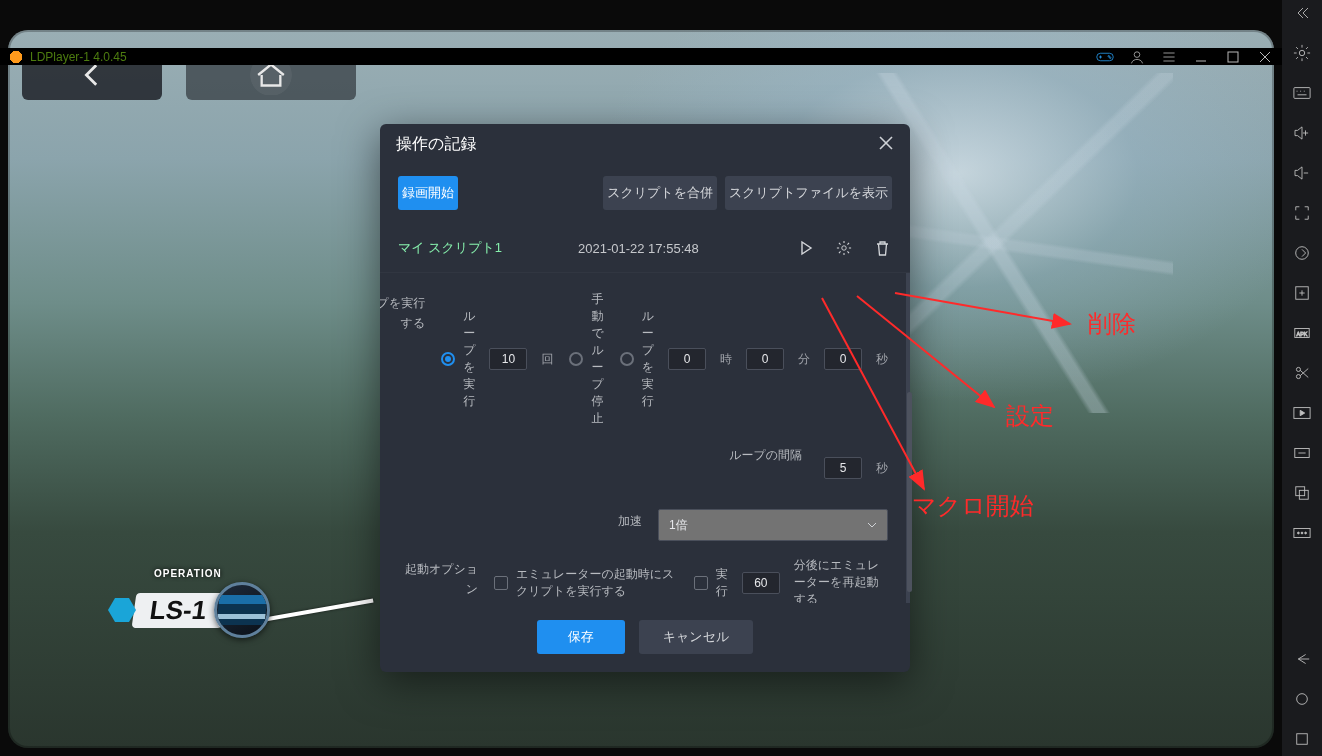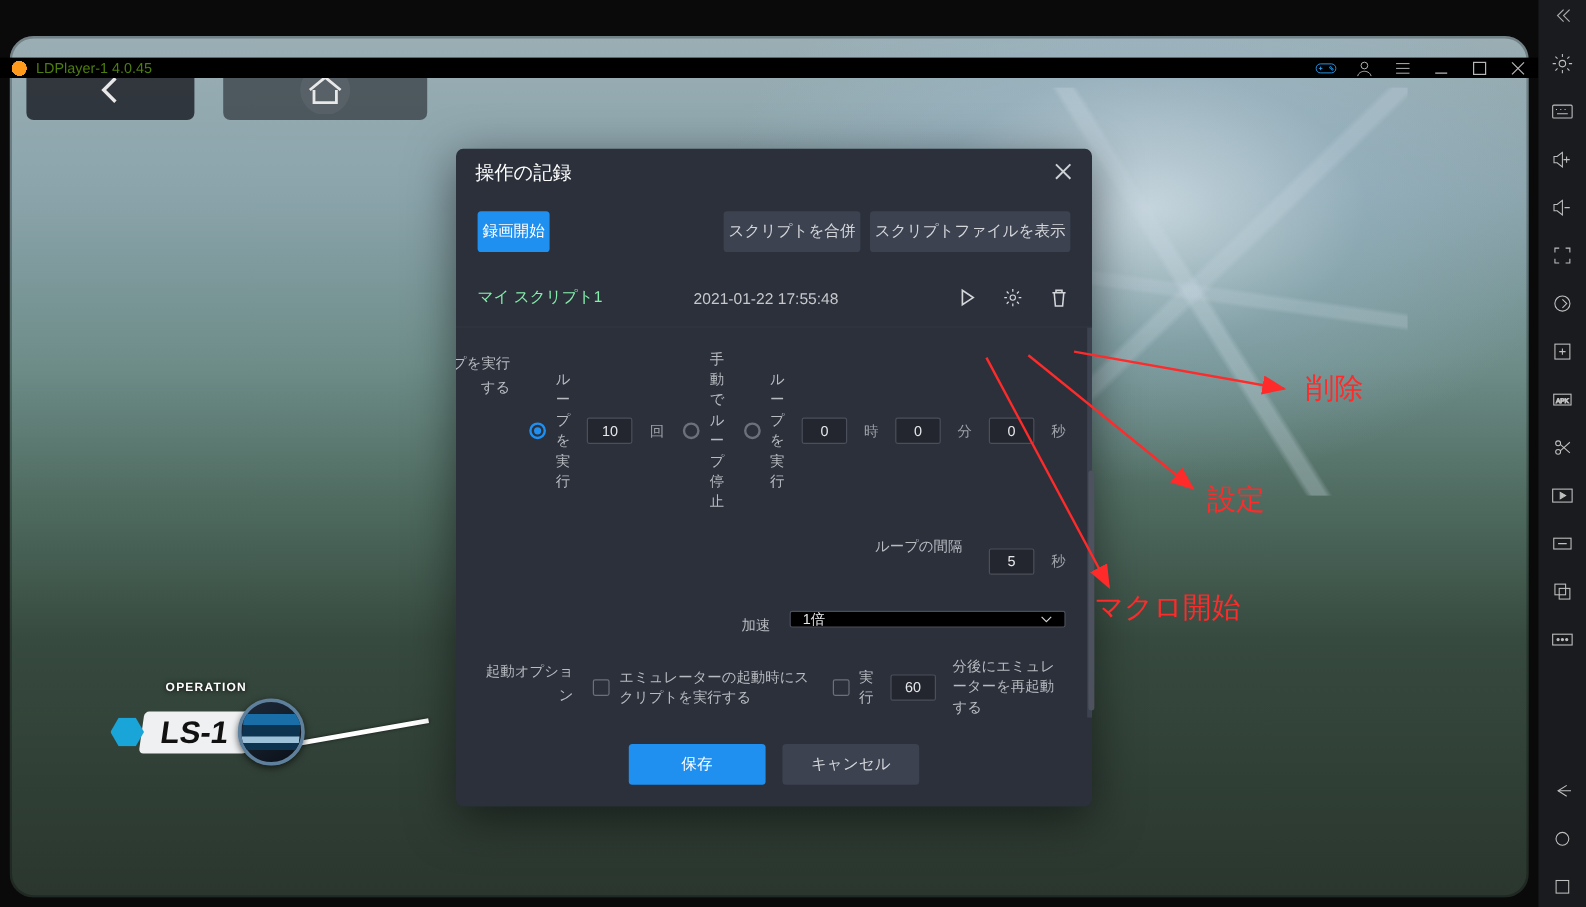--- a/index.html
+++ b/index.html
@@ -65,21 +65,21 @@
     background: rgba(20,22,28,.55); border-radius:6px;
     display:flex; align-items:center; justify-content:center; cursor:pointer;
   }
   .nav-home .globe{
     width:130px; height:40px;
     background: radial-gradient(circle at 50% 50%, rgba(255,255,255,.05) 0 30%, transparent 31%);
     display:flex; align-items:center; justify-content:center;
   }
 
   .stage-pill{
-    position:absolute; left:84px; bottom:110px;
+    position:absolute; left:100px; bottom:110px;
     display:flex; align-items:center;
   }
   .stage-pill .hex{
     width:28px; height:24px; background:#1aa5d8;
     clip-path: polygon(25% 0,75% 0,100% 50%,75% 100%,25% 100%,0 50%);
     margin-right:-2px; z-index:2;
   }
   .stage-pill .label{
     background:#eef0f2; color:#111; font-weight:700; font-size:26px;
     padding:2px 18px 2px 16px; border-radius:4px;
@@ -137,21 +137,21 @@
     max-height:330px; overflow:hidden; border-right:4px solid #3c4250; margin-right:0;align-items:flex-end;}
   .setting{ display:flex; align-items:flex-start; gap:16px; }
   .setting .lbl{ width:80px; text-align:right; color:#b8bbc0; line-height:20px; font-size:12px; padding-top:2px;}
   .setting .ctl{ flex:1; display:flex; flex-direction:row; gap:16px; }
   .radio-row{ display:flex; align-items:center; gap:8px; font-size:12px; color:#b8bbc0;}
   .radio{ width:14px; height:14px; border-radius:50%; border:2px solid #1f8ff0; position:relative; flex-shrink:0;}
   .radio.off{ border-color:#6b707a; }
   .radio.on::after{ content:""; position:absolute; inset:2px; background:#1f8ff0; border-radius:50%; }
   .num-in{ width:38px; height:22px; background:#23262e; border:1px solid #4a4f5b; color:#e6e7ea; text-align:center; border-radius:2px; font-size:12px; margin:14px 6px;}
   .unit{ color:#9ea1a8; font-size:12px; }
-  .select{ width:230px; height:14px; background:#000000; border:1px solid #4a4f5b; border-radius:2px; display:flex; align-items:center; padding:0 10px; color:#e6e7ea; font-size:12px; justify-content:space-between; cursor:pointer;}
+  .select{ width:230px; height:32px; background:#737373; border:1px solid #4a4f5b; border-radius:2px; display:flex; align-items:center; padding:0 10px; color:#e6e7ea; font-size:12px; justify-content:space-between; cursor:pointer;}
   .chk{ width:14px; height:14px; border:1px solid #6b707a; border-radius:2px; flex-shrink:0;}
 
   .dlg-foot{ margin-top:auto; display:flex; justify-content:center; gap:14px; padding:16px 0 18px; }
 
   
   .ann{ position:absolute; color:#ff2a2a; font-size:24px; font-weight:500; z-index:40; }
 
   .scrollbar-handle{
     position:absolute; right:-2px; top:268px; width:5px; height:200px;
     background:#4d525e; border-radius:3px;
@@ -443,21 +443,21 @@
           <input class="num-in" value="60" style="">
           <span>分後にエミュレーターを再起動する</span>
         </div>
       </div>
     </div>
   </div>
 
   <div class="scrollbar-handle"></div>
 
   <div class="dlg-foot">
-    <div class="btn primary" style="padding:8px 44px">保存</div>
+    <div class="btn primary" style="padding:8px 31px">保存</div>
     <div class="btn secondary" style="padding:8px 24px">キャンセル</div>
   </div>
 </div>
 
 <svg style="position:absolute; left:0; top:0; pointer-events:none; z-index:39" width="1282" height="756">
   <defs>
     <marker id="ah" markerWidth="10" markerHeight="8" refX="9" refY="4" orient="auto">
       <polygon points="0 0, 10 4, 0 8" fill="#ff2a2a"></polygon>
     </marker>
   </defs>

